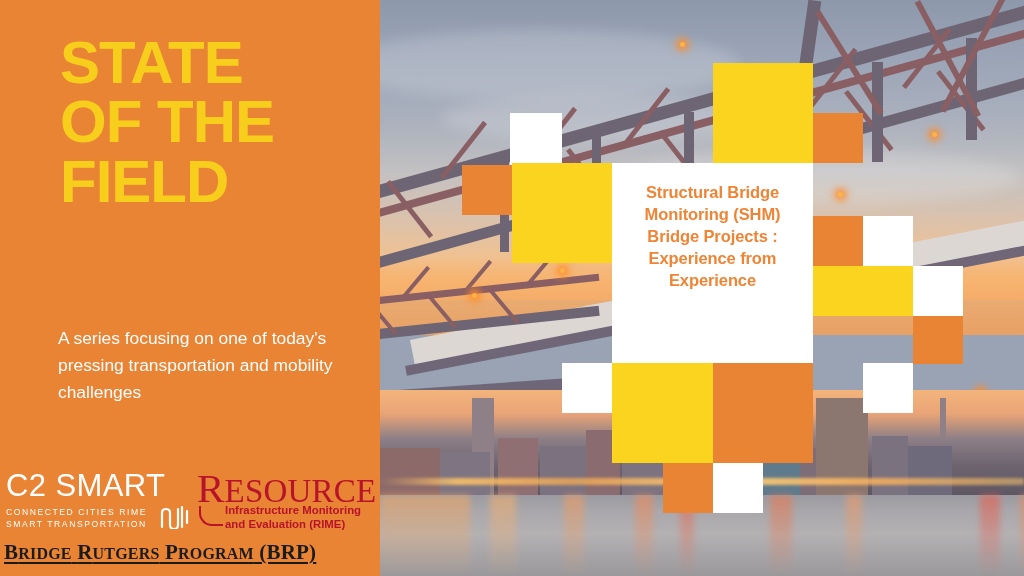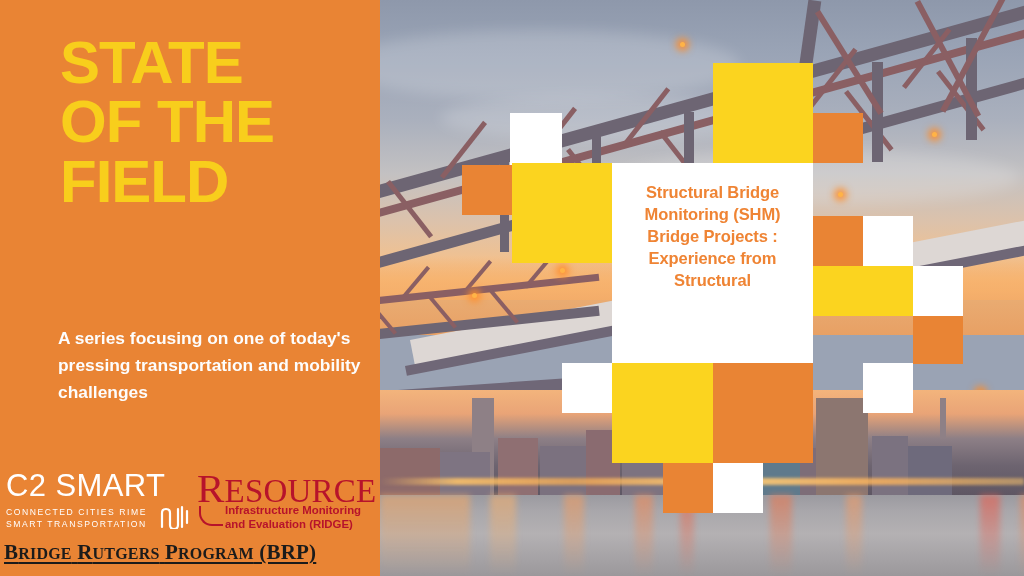--- a/index.html
+++ b/index.html
@@ -45,21 +45,21 @@
   #titletext{position:absolute;left:612px;top:182px;width:201px;
     color:#ef8434;font-weight:bold;font-size:16.5px;line-height:1.33;
     text-align:center;letter-spacing:-.1px;}
 
   
   #left{position:absolute;left:0;top:0;width:380px;height:576px;background:#e98434;}
   #sof{position:absolute;left:60px;top:33px;width:310px;
     color:#f8ce1c;font-weight:bold;font-size:60px;line-height:.99;letter-spacing:-1px;}
   #sof div{white-space:nowrap;}
   #subtitle{position:absolute;left:58px;top:325px;width:312px;
-    color:#fdfdfd;font-size:17.4px;line-height:1.56;font-weight:700;}
+    color:#fdfdfd;font-size:17.4px;line-height:1.56;font-weight:400;}
 
   
   #c2{position:absolute;left:6px;top:470px;width:186px;color:#fff;}
   #c2main{font-size:31px;letter-spacing:.4px;line-height:1;white-space:nowrap;font-weight:400;}
   #c2sub{font-size:8.6px;letter-spacing:1.55px;line-height:1.42;margin-top:5px;white-space:nowrap;}
   #c2wave{position:absolute;right:2px;bottom:1px;}
 
   
   #rutgers{position:absolute;left:197px;top:468px;width:180px;}
   #rutword{font-family:"Liberation Serif",serif;color:#b7132b;font-size:33px;line-height:1;
@@ -192,21 +192,21 @@
     <div class="tile t-o" style="left:283px;top:463px;width:50px;height:50px;"></div>
     <div class="tile t-w" style="left:333px;top:463px;width:50px;height:50px;"></div>
   </div>
 
   <div id="titlepanel"></div>
   <div id="titletext">
     <div>Structural Bridge</div>
     <div>Monitoring (SHM)</div>
     <div>Bridge Projects :</div>
     <div>Experience from</div>
-    <div>Structural</div>
+    <div>Experience</div>
   </div>
 
   <div id="left">
 
     <div id="sof">
       <div>STATE</div>
       <div>OF THE</div>
       <div>FIELD</div>
     </div>
 
@@ -221,20 +221,20 @@
       <svg id="c2wave" width="30" height="24" viewBox="0 0 30 24">
         <path d="M2 22 L2 8 Q2 4 6 4 Q10 4 10 8 L10 20 Q10 24 14 24 Q18 24 18 20 L18 4 M22 2 L22 22 M27 6 L27 18" stroke="#ffffff" stroke-width="2.2" fill="none" stroke-linecap="round"></path>
       </svg>
     </div>
 
     <div id="rutgers">
       <div id="rutword"><span class="cap">R</span><span>ESOURCE</span></div>
       <div id="rutrule"></div>
       <div id="rutsub">
         <div>Infrastructure Monitoring</div>
-        <div>and Evaluation (RIDGE)</div>
+        <div>and Evaluation (RIME)</div>
       </div>
     </div>
 
     <div id="brp"><span>B</span><span class="sc">RIDGE</span> <span>R</span><span class="sc">UTGERS</span> <span>P</span><span class="sc">ROGRAM</span><span> (BRP)</span></div>
 
   </div>
 </div>
 
 </body></html>

